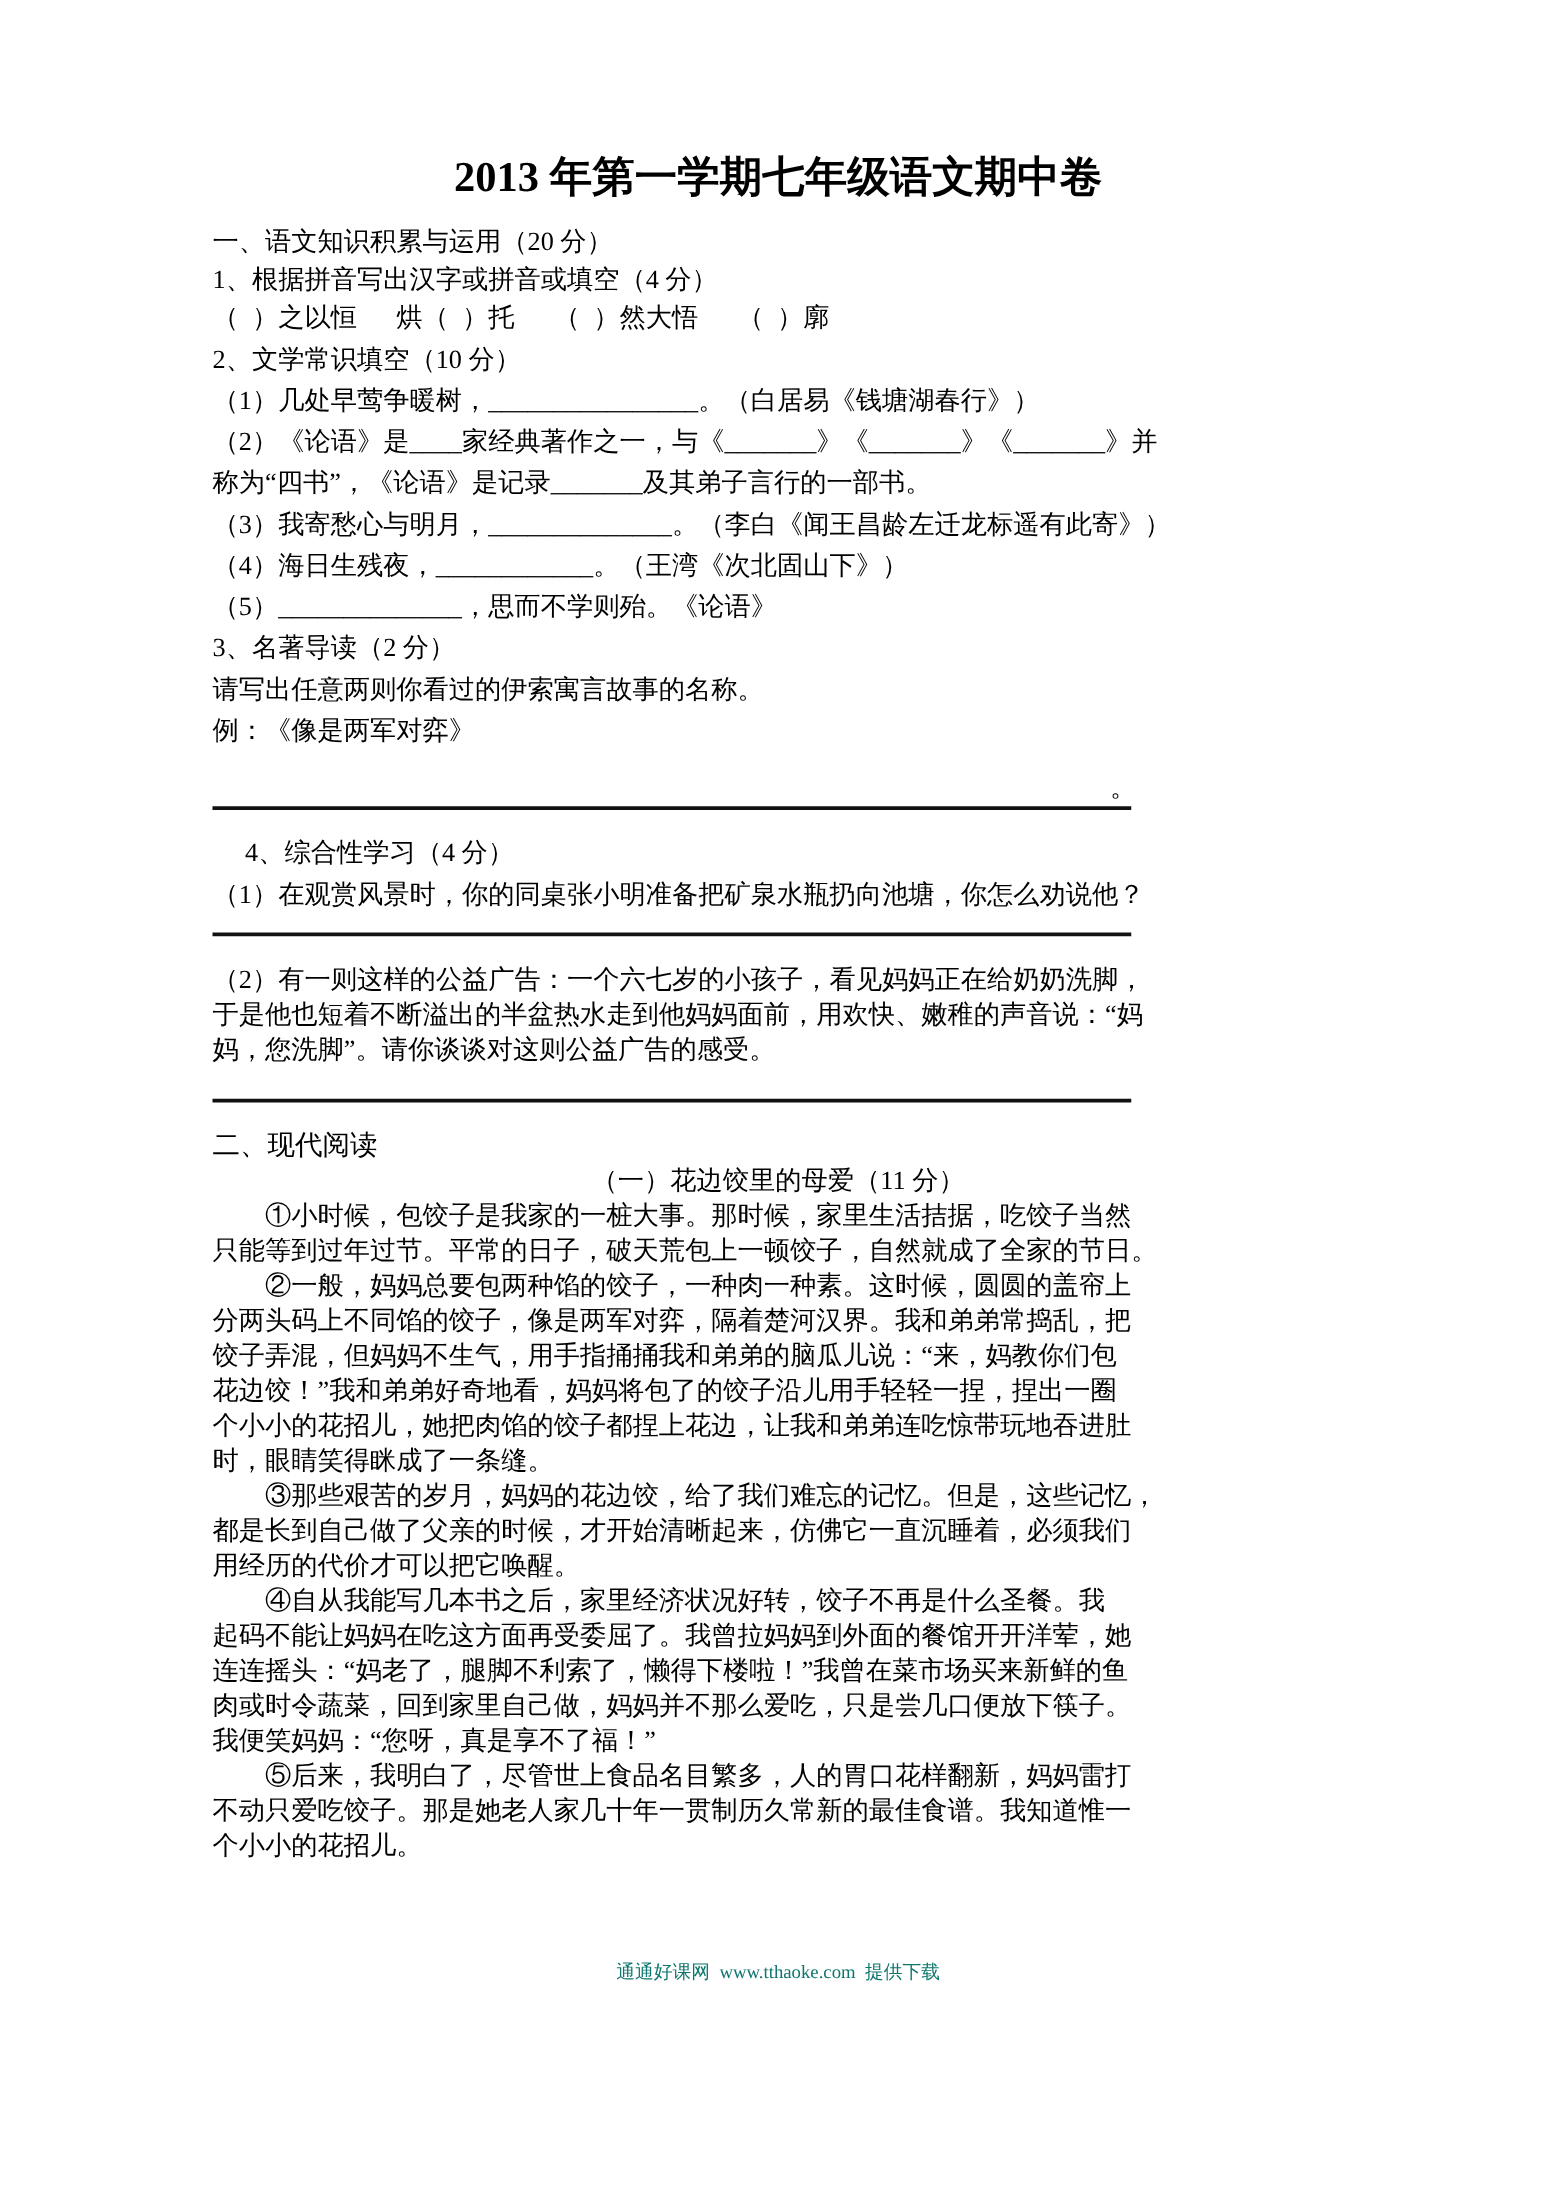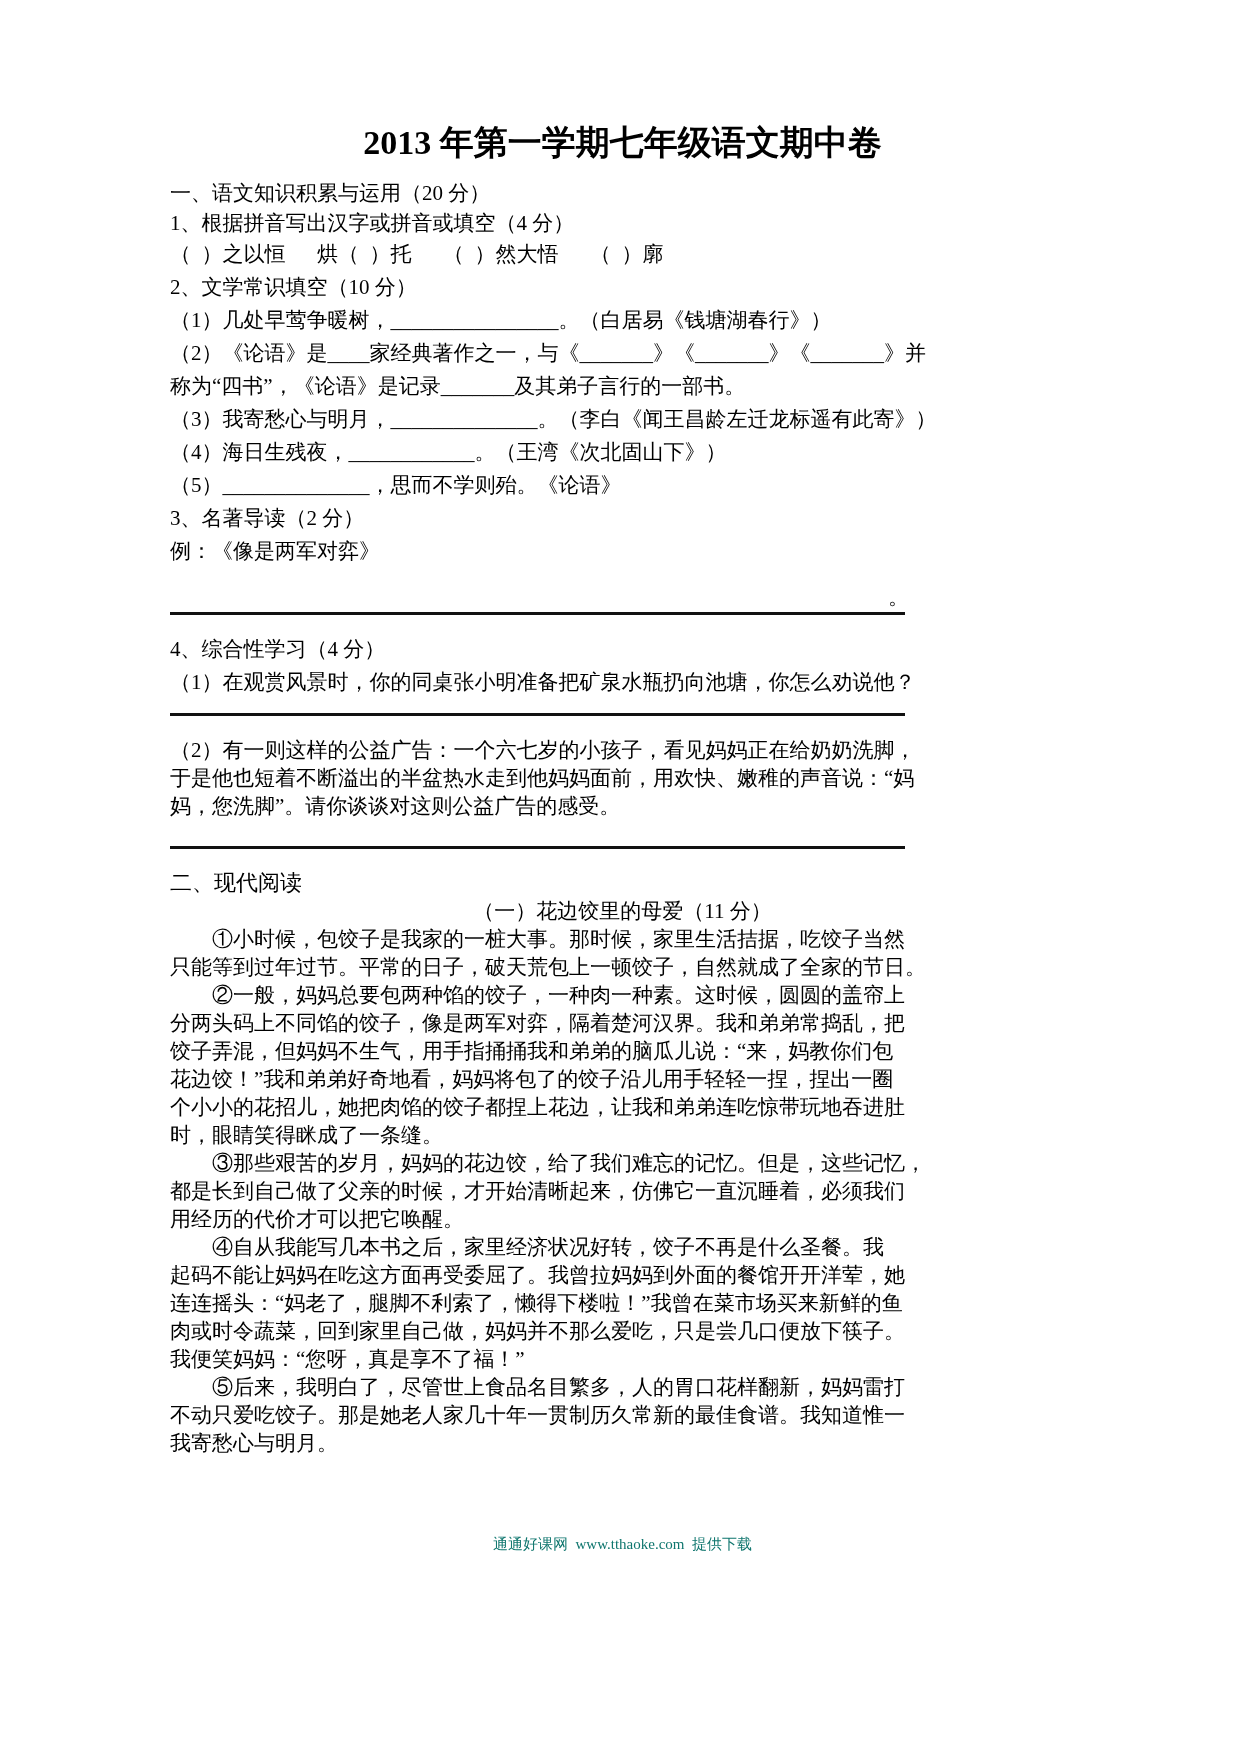--- a/index.html
+++ b/index.html
@@ -47,21 +47,21 @@
   }
   .answer-blank .period {
     position: absolute;
     right: -4px;
     bottom: 1px;
     font-size: 21px;
   }
   .blank-1 { height: 44px; }
   .blank-2 { height: 14px; }
   .blank-3 { height: 26px; }
-  .q4-heading { margin-top: 18px; }
+  .q4-heading { margin-top: 18px; margin-left: 26px; }
   .sec2-heading { margin-top: 20px; font-size: 22px; line-height: 28px; white-space: pre-wrap; }
   .reading-title {
     font-size: 21px;
     line-height: 28px;
     text-align: center;
     white-space: pre-wrap;
   }
   .p2-lines { margin-top: 20px; }
   .footer {
     margin-top: 78px;
@@ -91,20 +91,21 @@
         <div class="qline">（1）几处早莺争暖树，________________。（白居易《钱塘湖春行》）</div>
         <div class="qline">（2）《论语》是____家经典著作之一，与《_______》《_______》《_______》并</div>
         <div class="qline">称为“四书”，《论语》是记录_______及其弟子言行的一部书。</div>
         <div class="qline">（3）我寄愁心与明月，______________。（李白《闻王昌龄左迁龙标遥有此寄》）</div>
         <div class="qline">（4）海日生残夜，____________。（王湾《次北固山下》）</div>
         <div class="qline">（5）______________，思而不学则殆。《论语》</div>
       </div>
 
     <div class="qline">3、名著导读（2 分）</div>
     <div>
+        <div class="qline">请写出任意两则你看过的伊索寓言故事的名称。</div>
         <div class="qline">例：《像是两军对弈》</div>
       </div>
 
     <div class="answer-blank blank-1">
       <span class="period">。</span>
     </div>
 
     <div class="qline q4-heading">4、综合性学习（4 分）</div>
     <div class="qline">（1）在观赏风景时，你的同桌张小明准备把矿泉水瓶扔向池塘，你怎么劝说他？</div>
 
@@ -134,19 +135,19 @@
         <div class="rline">　　③那些艰苦的岁月，妈妈的花边饺，给了我们难忘的记忆。但是，这些记忆，</div>
         <div class="rline">都是长到自己做了父亲的时候，才开始清晰起来，仿佛它一直沉睡着，必须我们</div>
         <div class="rline">用经历的代价才可以把它唤醒。</div>
         <div class="rline">　　④自从我能写几本书之后，家里经济状况好转，饺子不再是什么圣餐。我</div>
         <div class="rline">起码不能让妈妈在吃这方面再受委屈了。我曾拉妈妈到外面的餐馆开开洋荤，她</div>
         <div class="rline">连连摇头：“妈老了，腿脚不利索了，懒得下楼啦！”我曾在菜市场买来新鲜的鱼</div>
         <div class="rline">肉或时令蔬菜，回到家里自己做，妈妈并不那么爱吃，只是尝几口便放下筷子。</div>
         <div class="rline">我便笑妈妈：“您呀，真是享不了福！”</div>
         <div class="rline">　　⑤后来，我明白了，尽管世上食品名目繁多，人的胃口花样翻新，妈妈雷打</div>
         <div class="rline">不动只爱吃饺子。那是她老人家几十年一贯制历久常新的最佳食谱。我知道惟一</div>
-        <div class="rline">我寄愁心与明月。</div>
+        <div class="rline">个小小的花招儿。</div>
       </div>
   </div>
 
   <div class="footer">通通好课网  www.tthaoke.com  提供下载</div>
 
 </div>
 
 </body></html>

